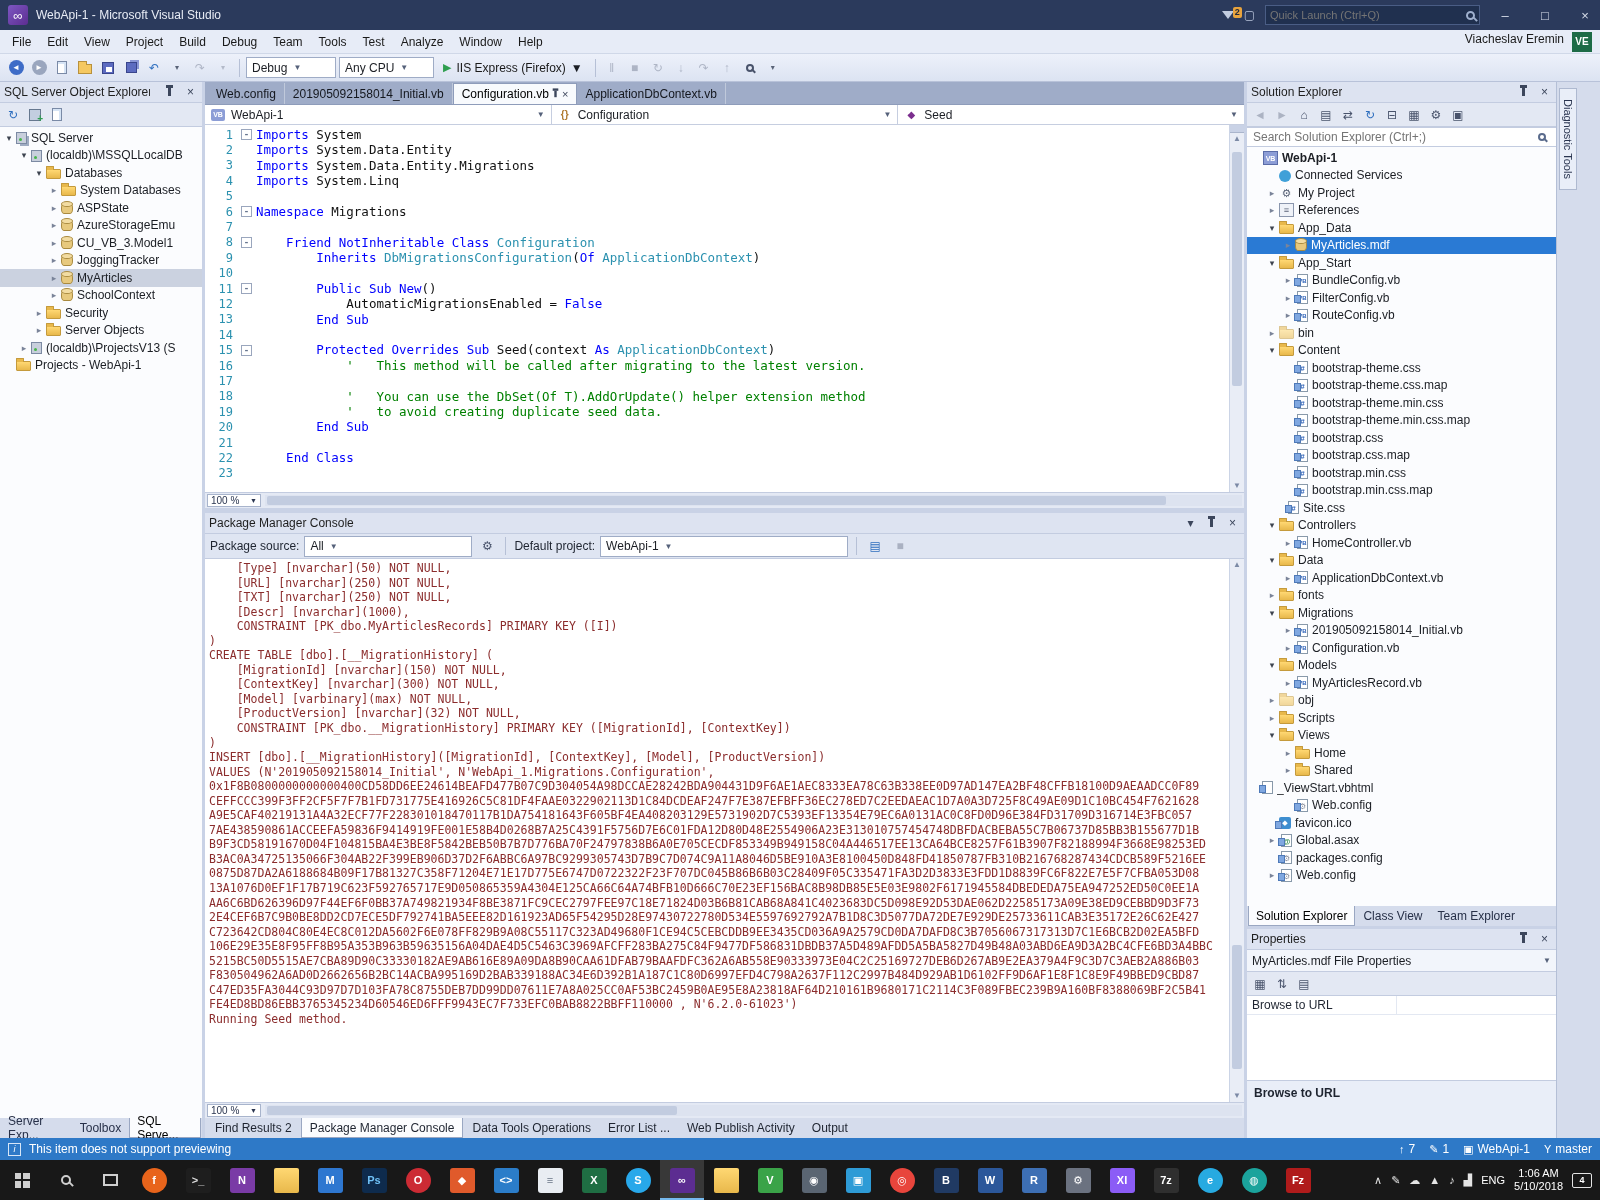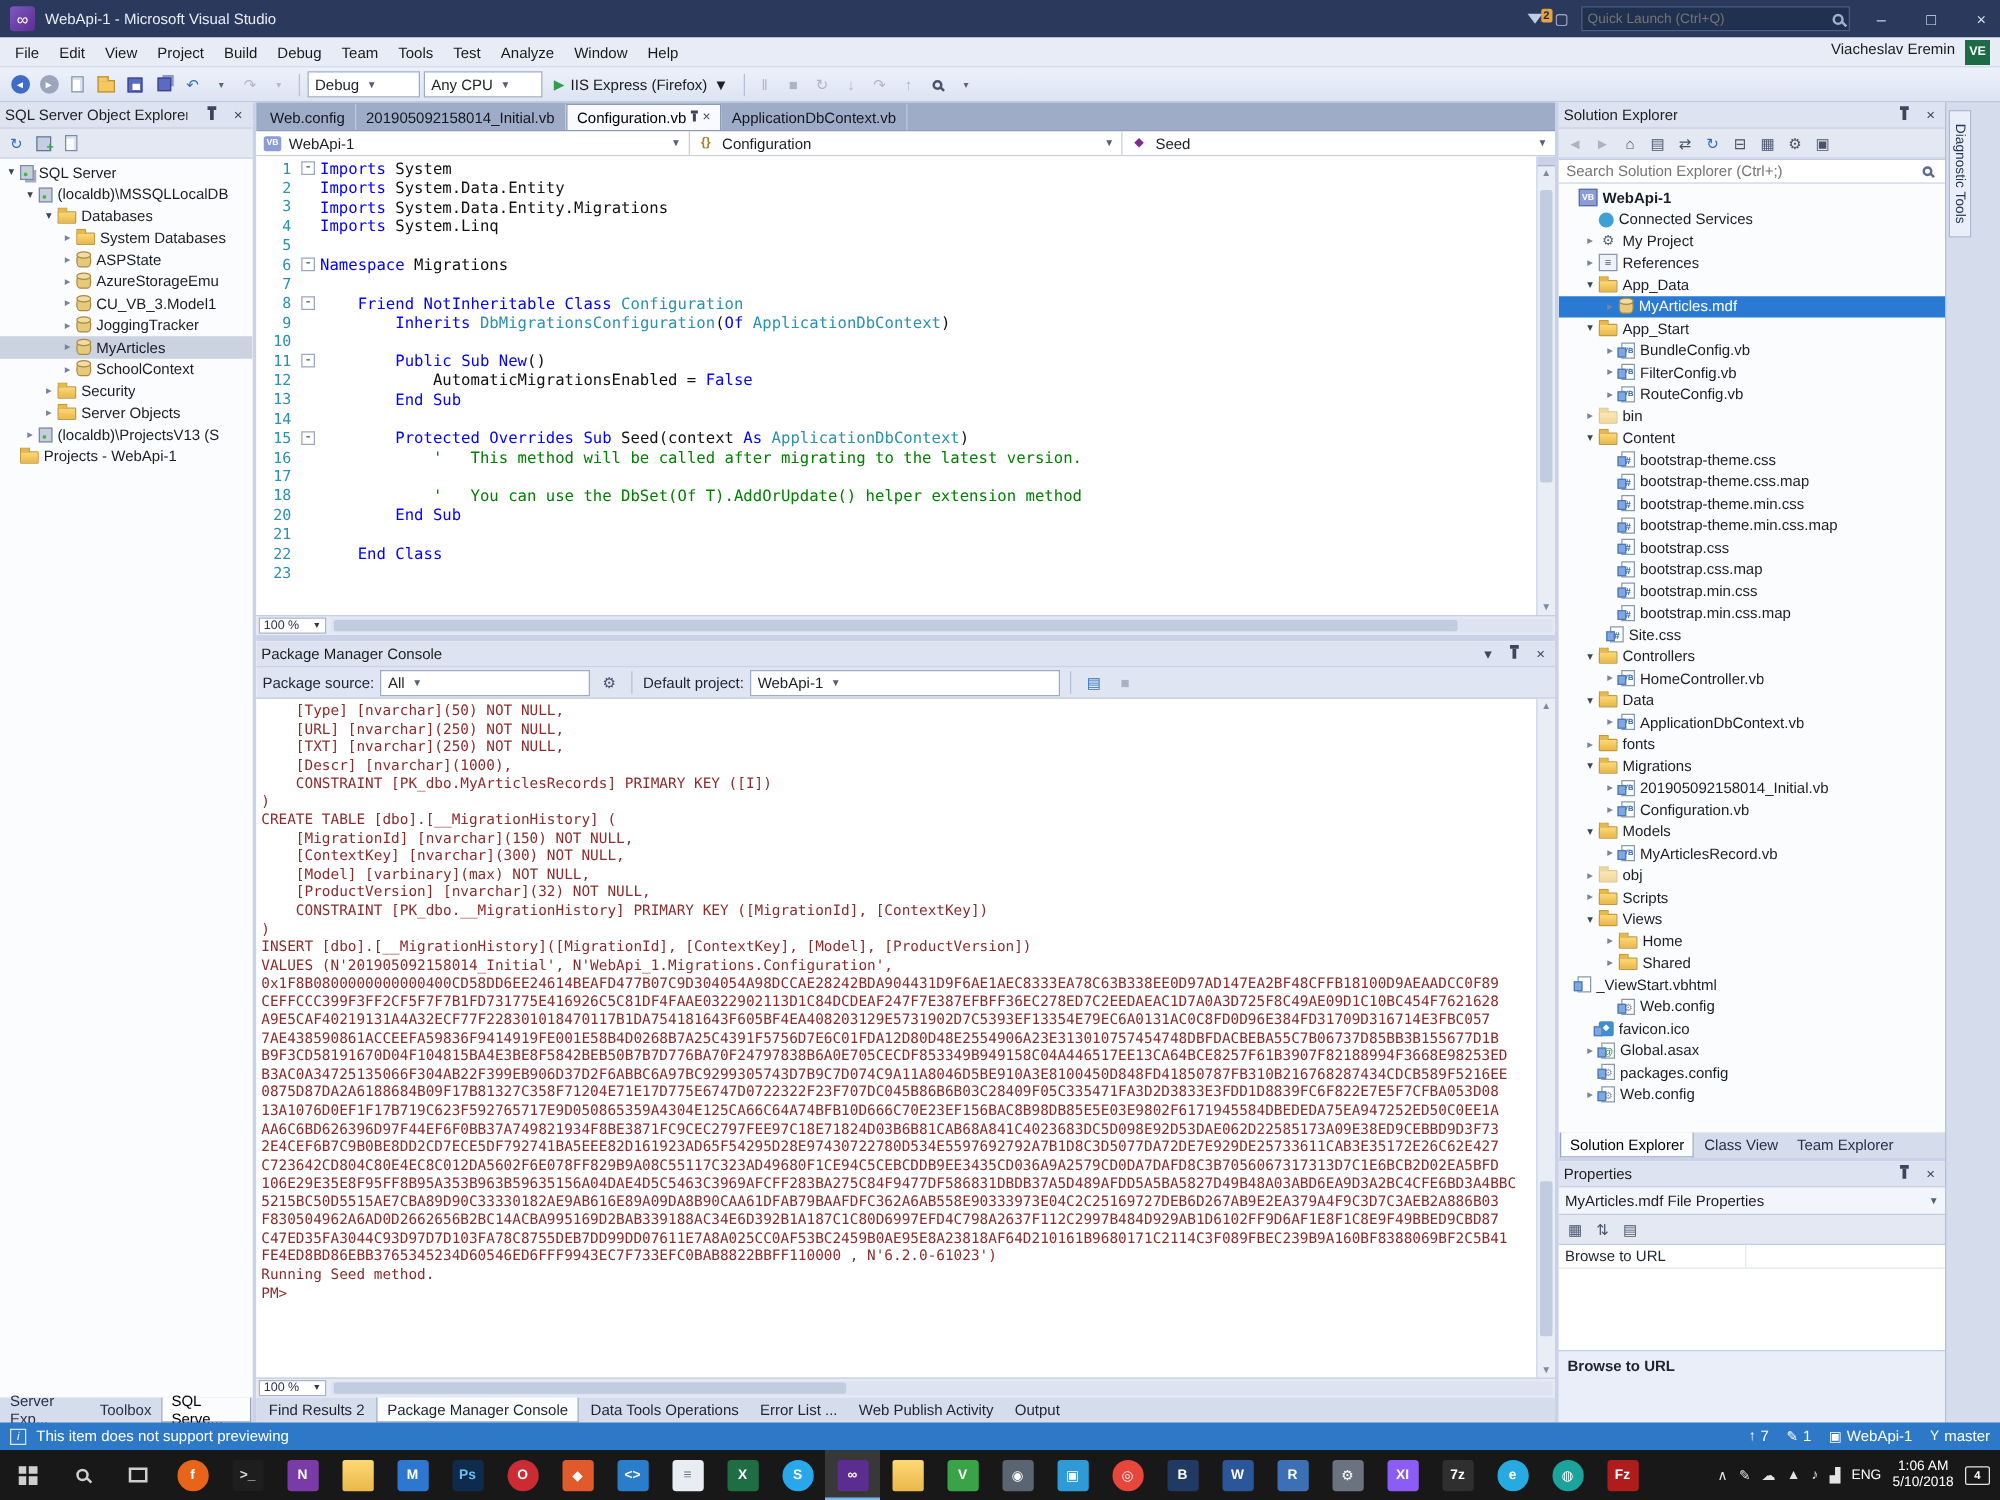--- a/index.html
+++ b/index.html
@@ -605,20 +605,25 @@
               <span class="fold"></span>
               <span class="ct"></span>
             </div>
 
             <div class="cl">
               <span class="ln">18</span>
               <span class="fold"></span>
               <span class="ct"><span class=" tx">            </span><span class=" cm">'   You can use the DbSet(Of T).AddOrUpdate() helper extension method</span></span>
             </div>
 
+            <div class="cl">
+              <span class="ln">19</span>
+              <span class="fold"></span>
+              <span class="ct"><span class=" tx">            </span><span class=" cm">'   to avoid creating duplicate seed data.</span></span>
+            </div>
 
             <div class="cl">
               <span class="ln">20</span>
               <span class="fold"></span>
               <span class="ct"><span class=" tx">        </span><span class=" kw">End Sub</span></span>
             </div>
 
             <div class="cl">
               <span class="ln">21</span>
               <span class="fold"></span>
@@ -720,21 +725,20 @@
                 <div class="pmc-line">AA6C6BD626396D97F44EF6F0BB37A749821934F8BE3871FC9CEC2797FEE97C18E71824D03B6B81CAB68A841C4023683DC5D098E92D53DAE062D22585173A09E38ED9CEBBD9D3F73</div>
                 <div class="pmc-line">2E4CEF6B7C9B0BE8DD2CD7ECE5DF792741BA5EEE82D161923AD65F54295D28E97430722780D534E5597692792A7B1D8C3D5077DA72DE7E929DE25733611CAB3E35172E26C62E427</div>
                 <div class="pmc-line">C723642CD804C80E4EC8C012DA5602F6E078FF829B9A08C55117C323AD49680F1CE94C5CEBCDDB9EE3435CD036A9A2579CD0DA7DAFD8C3B7056067317313D7C1E6BCB2D02EA5BFD</div>
                 <div class="pmc-line">106E29E35E8F95FF8B95A353B963B59635156A04DAE4D5C5463C3969AFCFF283BA275C84F9477DF586831DBDB37A5D489AFDD5A5BA5827D49B48A03ABD6EA9D3A2BC4CFE6BD3A4BBC</div>
                 <div class="pmc-line">5215BC50D5515AE7CBA89D90C33330182AE9AB616E89A09DA8B90CAA61DFAB79BAAFDFC362A6AB558E90333973E04C2C25169727DEB6D267AB9E2EA379A4F9C3D7C3AEB2A886B03</div>
                 <div class="pmc-line">F830504962A6AD0D2662656B2BC14ACBA995169D2BAB339188AC34E6D392B1A187C1C80D6997EFD4C798A2637F112C2997B484D929AB1D6102FF9D6AF1E8F1C8E9F49BBED9CBD87</div>
                 <div class="pmc-line">C47ED35FA3044C93D97D7D103FA78C8755DEB7DD99DD07611E7A8A025CC0AF53BC2459B0AE95E8A23818AF64D210161B9680171C2114C3F089FBEC239B9A160BF8388069BF2C5B41</div>
                 <div class="pmc-line">FE4ED8BD86EBB3765345234D60546ED6FFF9943EC7F733EFC0BAB8822BBFF110000 , N'6.2.0-61023')</div>
                 <div class="pmc-line"></div>
                 <div class="pmc-line">Running Seed method.</div>
-                <div class="pmc-line">PM&gt;</div>
               </div>
           <div class="vscroll">
             <div class="vs-arrow">▲</div>
             <div class="vs-track">
                   <div class="vs-thumb pmc-th"></div>
                 </div>
             <div class="vs-arrow">▼</div>
           </div>
         </div>
         <div class="editor-bottom">

